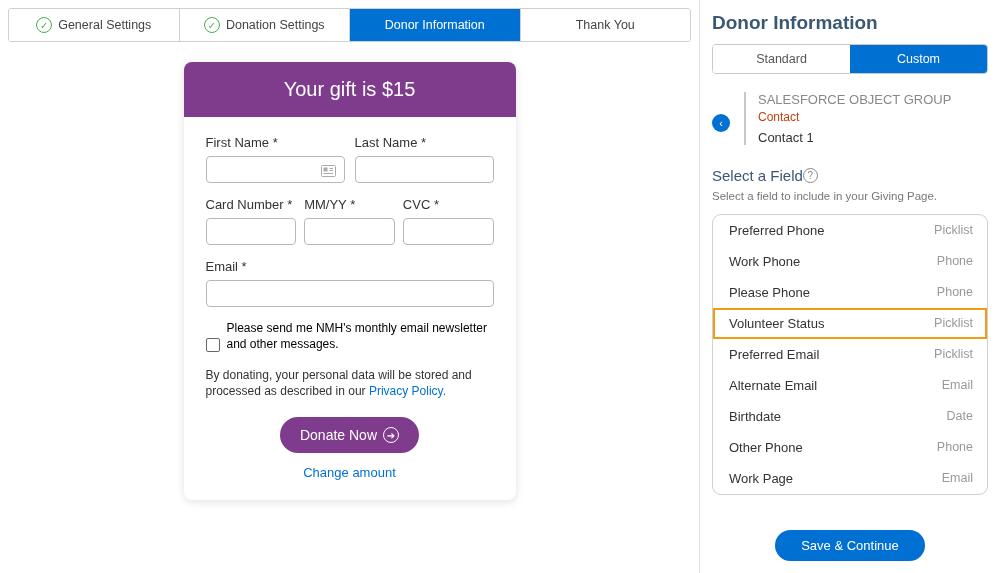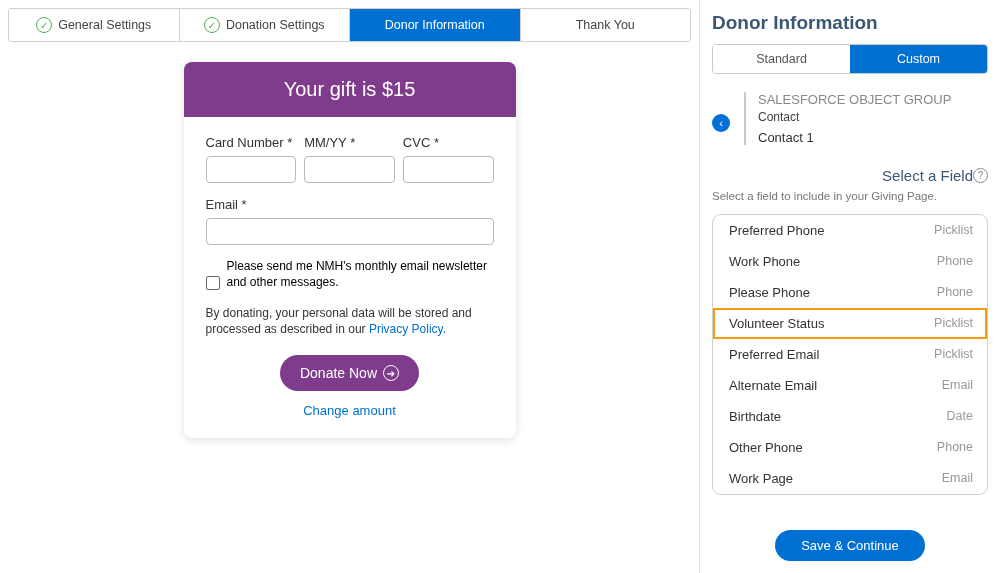--- a/index.html
+++ b/index.html
@@ -243,31 +243,31 @@
       padding-left: 12px;
     }
     .breadcrumb-label {
       font-size: 13px;
       color: #888;
       text-transform: uppercase;
       margin-bottom: 3px;
     }
     .breadcrumb-link {
       font-size: 12px;
-      color: #404040;
+      color: #c2410c;
       margin-bottom: 6px;
       cursor: pointer;
     }
     .breadcrumb-current {
       font-size: 13px;
       color: #333;
     }
     .section-header {
       display: flex;
-      justify-content: flex-end;
+      justify-content: flex-start;
       align-items: center;
       margin-bottom: 6px;
     }
     .section-title {
       font-size: 15px;
       color: #3a5873;
       font-weight: 500;
     }
     .help-icon {
       width: 15px;
@@ -339,20 +339,40 @@
     </div>
     <div class="tab">
       <span>Thank You</span>
     </div>
   </div>
 
   <div class="form-wrapper">
     <div class="form-card">
       <div class="form-header">Your gift is $15</div>
       <div class="form-body">
+        <div class="form-row">
+          <div class="form-col">
+            <span class="form-label">First Name *</span>
+            <div class="form-input">
+              <span class="input-icon">
+                <svg width="15" height="12" viewBox="0 0 15 12">
+                    <rect x="0.5" y="0.5" width="14" height="11" rx="1" fill="none" stroke="#aaa" stroke-width="1"></rect>
+                    <rect x="2.5" y="2.5" width="4" height="4" rx="0.5" fill="#aaa"></rect>
+                    <line x1="8.5" y1="3.5" x2="12" y2="3.5" stroke="#aaa" stroke-width="1"></line>
+                    <line x1="8.5" y1="5.5" x2="12" y2="5.5" stroke="#aaa" stroke-width="1"></line>
+                    <line x1="2.5" y1="8.5" x2="12" y2="8.5" stroke="#aaa" stroke-width="1"></line>
+                  </svg>
+              </span>
+            </div>
+          </div>
+          <div class="form-col">
+            <span class="form-label">Last Name *</span>
+            <div class="form-input"></div>
+          </div>
+        </div>
 
         <div class="form-row3">
           <div class="form-col col-card">
             <span class="form-label">Card Number *</span>
             <div class="form-input"></div>
           </div>
           <div class="form-col col-mm">
             <span class="form-label">MM/YY *</span>
             <div class="form-input"></div>
           </div>

